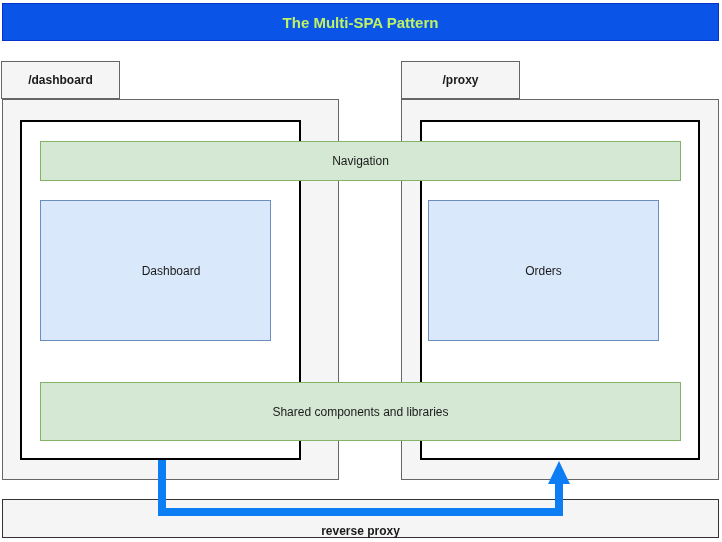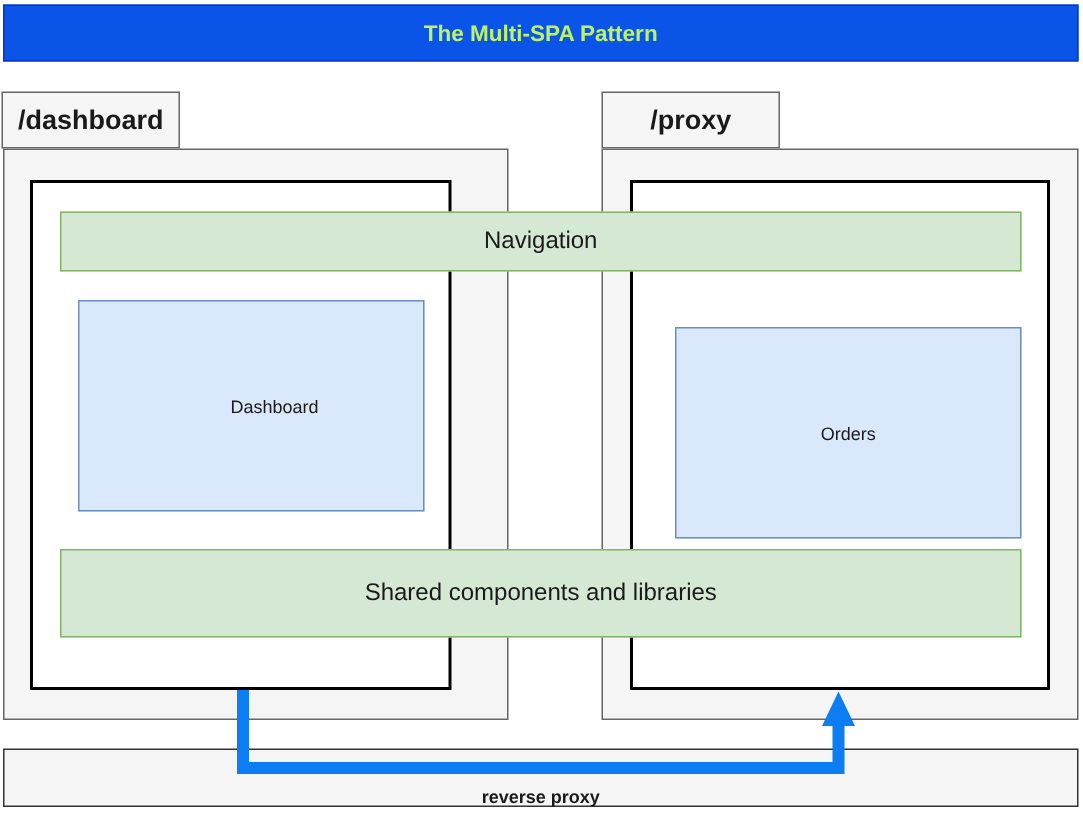--- a/index.html
+++ b/index.html
@@ -24,21 +24,21 @@
     display: flex; align-items: center; justify-content: center;
     color: #bef264; font-weight: bold; font-size: 15px;
     z-index: 5;
   }
 
   .route-tab {
     height: 38px; top: 61px;
     background: var(--container-fill, #f5f5f5);
     border: 1px solid var(--container-border, #666666);
     display: flex; align-items: center; justify-content: center;
-    font-weight: bold; font-size: 18px; color: #1a1a1a;
+    font-weight: bold; font-size: 12px; color: #1a1a1a;
     z-index: 2;
   }
   .tab-dashboard { left: 1px;  width: 119px; }
   .tab-orders    { left: 401px; width: 119px; }
 
   .spa-container {
     top: 99px; height: 381px;
     background: var(--container-fill, #f5f5f5);
     border: 1px solid var(--container-border, #666666);
     z-index: 1;
@@ -53,36 +53,36 @@
     z-index: 2;
   }
   .frame-left  { left: 20px;  width: 281px; }
   .frame-right { left: 420px; width: 280px; }
 
   .green-bar {
     left: 40px; width: 641px;
     background: var(--green-fill, #d5e8d4);
     border: 1px solid var(--green-border, #82b366);
     display: flex; align-items: center; justify-content: center;
-    font-size: 16px; color: #1a1a1a;
+    font-size: 12px; color: #1a1a1a;
     z-index: 3;
   }
   .nav-bar    { top: 141px; height: 40px; }
-  .shared-bar { top: 366px; height: 59px; }
+  .shared-bar { top: 382px; height: 59px; }
 
   .app-box {
     top: 200px; width: 231px; height: 141px;
     background: var(--blue-fill, #dae8fc);
     border: 1px solid var(--blue-border, #6c8ebf);
     display: flex; align-items: center; justify-content: center;
     font-size: 12px; color: #1a1a1a;
     z-index: 3;
   }
-  .box-dashboard { left: 52px; padding-left: 31px; }
-  .box-orders    { left: 450px; margin-top: 18px; }
+  .box-dashboard { left: 40px; padding-left: 31px; }
+  .box-orders    { left: 428px; }
 
   .proxy-bar {
     left: 2px; top: 499px; width: 717px; height: 39px;
     background: var(--container-fill, #f5f5f5);
     border: 1px solid #333333;
     display: flex; align-items: center; justify-content: center;
     font-weight: bold; font-size: 12px; color: #1a1a1a;
     z-index: 4;
   }
   .proxy-bar span { margin-top: 24px; }

